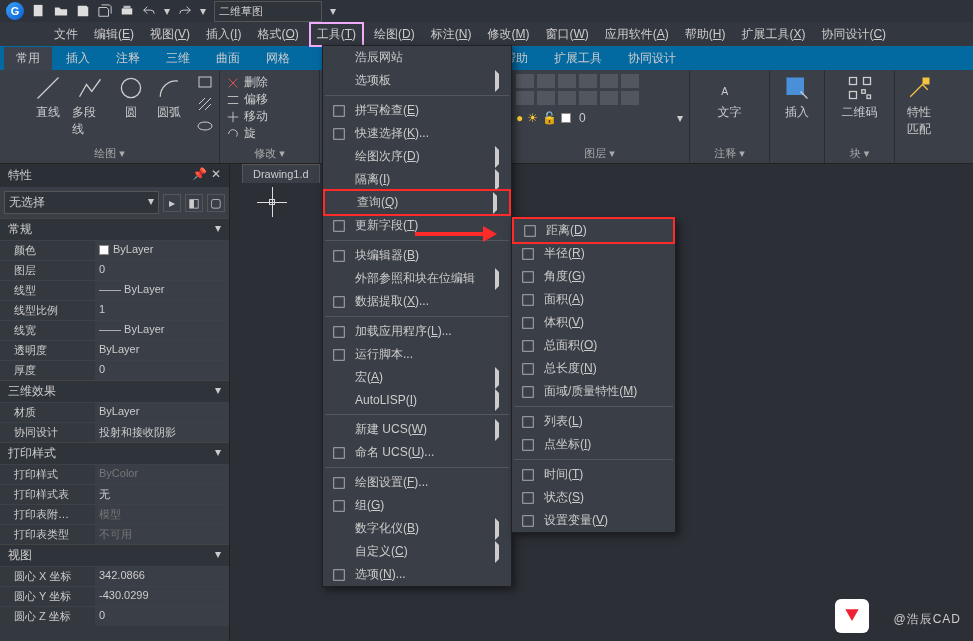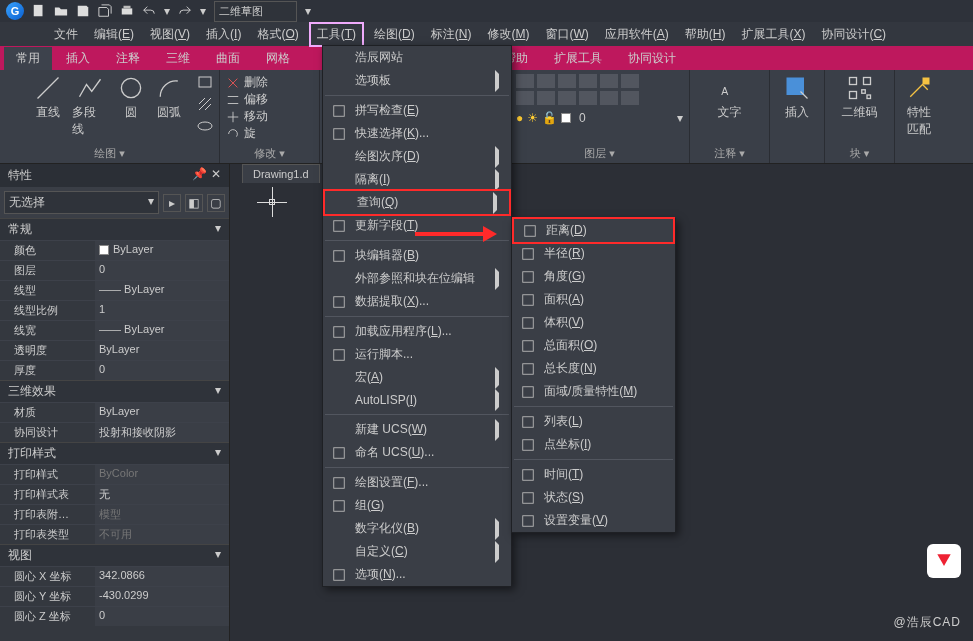--- a/index.html
+++ b/index.html
@@ -3,21 +3,21 @@
 <meta charset="utf-8">
 <style>
 * { margin: 0; padding: 0; box-sizing: border-box; font-family: "Microsoft YaHei", sans-serif; font-size: 12px; color: #ccc; }
 body { background: #333740; width: 973px; height: 641px; overflow: hidden; position: relative; }
 .titlebar { height: 22px; background: #2e323a; display: flex; align-items: center; gap: 8px; padding: 0 6px; }
 .logo { width: 18px; height: 18px; border-radius: 50%; background: linear-gradient(135deg,#3aa4ff,#0a5fd0); display: flex; align-items: center; justify-content: center; color: #fff; font-weight: bold; font-size: 11px; }
 .qat-icon { width: 14px; height: 14px; fill: #bbb; }
 .menubar { height: 24px; background: #33373f; display: flex; align-items: center; padding-left: 48px; gap: 4px; }
 .menubar span { padding: 2px 6px; }
 .menubar .hi { border: 2px solid #f0abfc; }
-.tabbar { height: 24px; background: #be185d; display: flex; align-items: center; padding-left: 4px; gap: 2px; }
+.tabbar { height: 24px; background: #0369a1; display: flex; align-items: center; padding-left: 4px; gap: 2px; }
 .tabbar span { padding: 3px 12px; }
 .tabbar .active { background: #3d424c; }
 .ribbon { height: 94px; background: #3a3f48; display: flex; border-bottom: 1px solid #222; }
 .rpanel { border-right: 1px solid #2a2d33; display: flex; flex-direction: column; justify-content: space-between; padding: 4px 6px 2px; }
 .rpanel-label { text-align: center; font-size: 11px; color: #aaa; padding-top: 2px; }
 .rbtn { display: flex; flex-direction: column; align-items: center; gap: 2px; font-size: 11px; }
 .rbtn svg { width: 28px; height: 28px; stroke: #ccc; fill: none; stroke-width: 1.5; }
 .rrow { display: flex; gap: 10px; margin-left: 28px; }
 .small-row { display: flex; align-items: center; gap: 4px; font-size: 11px; color: #bbb; }
 .small-row svg { width: 14px; height: 14px; stroke: #ccc; fill: none; }
@@ -45,21 +45,21 @@
 .menu-item .ic svg { width:14px; height:14px; stroke:#bbb; fill:none; }
 .menu-item.hi { border: 2px solid #ff2a2a; margin: -2px 0; }
 .menu-item .arrow { position: absolute; right: 8px; }
 .menu-item .arrow::after { content: ""; border: 4px solid transparent; border-left-color: #ccc; }
 .menu-sep { height: 1px; background: #52565f; margin: 3px 2px; }
 .menu1 { top: 45px; left: 322px; width: 190px; }
 .menu2 { top: 218px; left: 511px; width: 165px; }
 .red-arrow { position: absolute; top: 226px; left: 415px; width: 90px; height: 16px; }
 .red-arrow::before { content:""; position:absolute; top:6px; left:0; right:12px; height:4px; background:#ff2a2a; }
 .red-arrow::after { content:""; position:absolute; right:0; top:0; border:8px solid transparent; border-left:14px solid #ff2a2a; }
-.watermark { position: absolute; right: 12px; bottom: 8px; display: flex; align-items: flex-end; gap: 24px; flex-direction: column; }
+.watermark { position: absolute; right: 12px; bottom: 8px; display: flex; align-items: flex-start; gap: 24px; }
 .wm-icon { width: 34px; height: 34px; border-radius: 6px; background: #fff; display:flex; align-items:center; justify-content:center; }
 .wm-icon svg { width:20px; height:20px; fill:#e23; }
 .wm-text { color: #fff; font-size: 26px; font-weight: 500; letter-spacing: 1px; }
 u { text-decoration: underline; }
 .layer-grid { display:grid; grid-template-columns:repeat(6,18px); gap:3px; }
 .layer-grid div { width:18px; height:14px; background:#52565f; }
 </style>
 </head>
 <body>
 
@@ -82,21 +82,21 @@
       <rect x="4" y="2" width="8" height="3" fill="#bbb"></rect>
     </svg>
   <svg class="qat-icon" viewBox="0 0 16 16">
       <path d="M6 3L2 7l4 4M2 7h8a4 4 0 014 4" fill="none" stroke="#ddd"></path>
     </svg>
   <span>▾</span>
   <svg class="qat-icon" viewBox="0 0 16 16">
       <path d="M10 3l4 4-4 4M14 7H6a4 4 0 00-4 4" fill="none" stroke="#ddd"></path>
     </svg>
   <span>▾</span>
-  <span class="prop-select" style="flex:none;width:83px">二维草图</span>
+  <span class="prop-select" style="flex:none;width:108px">二维草图</span>
   <span>▾</span>
 </div>
 
 <div class="menubar" id="menubar">
     <span>文件</span>
     <span>编辑(<u>E</u>)</span>
     <span>视图(<u>V</u>)</span>
     <span>插入(<u>I</u>)</span>
     <span>格式(<u>O</u>)</span>
     <span class="hi">工具(<u>T</u>)</span>

